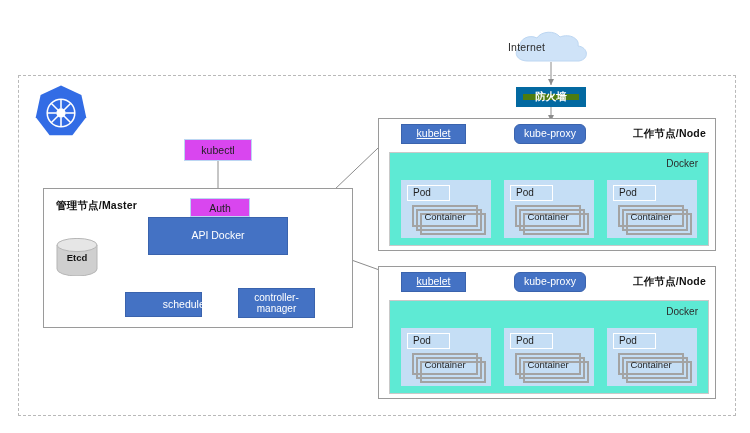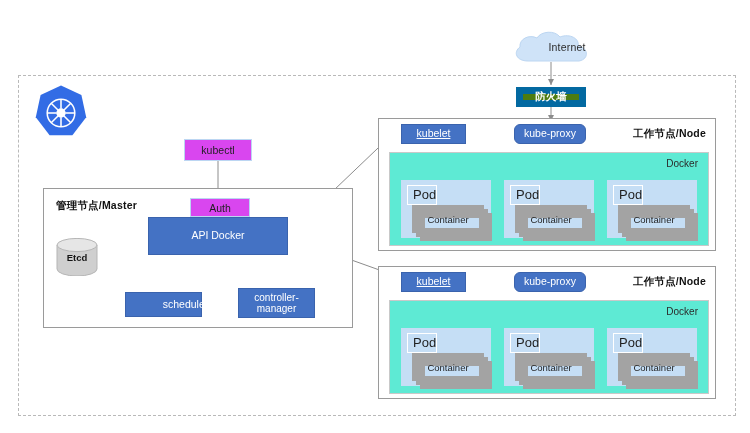--- a/index.html
+++ b/index.html
@@ -25,22 +25,22 @@
     width: 718px; height: 341px;
     border: 1px dashed #b9b9b9;
   }
 
   
   #k8s-logo { left: 31px; top: 83px; width: 60px; height: 60px; }
 
   
   #internet-cloud { left: 508px; top: 30px; width: 86px; height: 38px; }
   #internet-cloud .cloud-label {
-    position: absolute; left: 16px; top: 11px; width: 86px;
-    text-align: center; font-size: 10.5px; color: #2b2b2b;
+    position: absolute; left: 0; top: 11px; width: 86px;
+    font-size: 10.5px; color: #2b2b2b;
     letter-spacing: .2px;
   }
 
   
   #firewall {
     left: 516px; top: 87px; width: 70px; height: 20px;
     background: #4d7c0f; border: 7px solid #0369a1;
     display: flex; align-items: center; justify-content: center;
     color: #ffffff; font-size: 10.5px; font-weight: 700;
   }
@@ -108,27 +108,27 @@
   }
   .pod {
     position: absolute; top: 27px; width: 90px; height: 58px;
     background: #c5def5;
   }
   .pod-1 { left: 11px; }
   .pod-2 { left: 114px; }
   .pod-3 { left: 217px; }
   .pod-label {
     position: absolute; left: 6px; top: 5px;
-    padding: 1px 0 2px 5px;
-    border: 1px solid #ffffff; color: #1f1f1f; font-size: 13px;
+    padding: 1px 18px 2px 5px;
+    border: 1px solid #ffffff; color: #1f1f1f; font-size: 10px;
     background: transparent;
   }
   .container-stack { position: absolute; left: 11px; top: 25px; width: 70px; height: 26px; }
   .container-card {
-    position: absolute; border: 5px solid #a3a3a3; background: transparent;
+    position: absolute; border: 2px solid #a3a3a3; background: transparent;
   }
   .card-back2 { left: 8px; top: 8px;  width: 62px; height: 18px; }
   .card-back1 { left: 4px; top: 4px;  width: 62px; height: 18px; }
   .card-front {
     left: 0; top: 0; width: 62px; height: 18px;
     display: flex; align-items: center; justify-content: center;
     color: #1f1f1f; font-size: 9.5px;
   }
 
   svg.overlay { position: absolute; left: 0; top: 0; width: 750px; height: 433px; pointer-events: none; }

